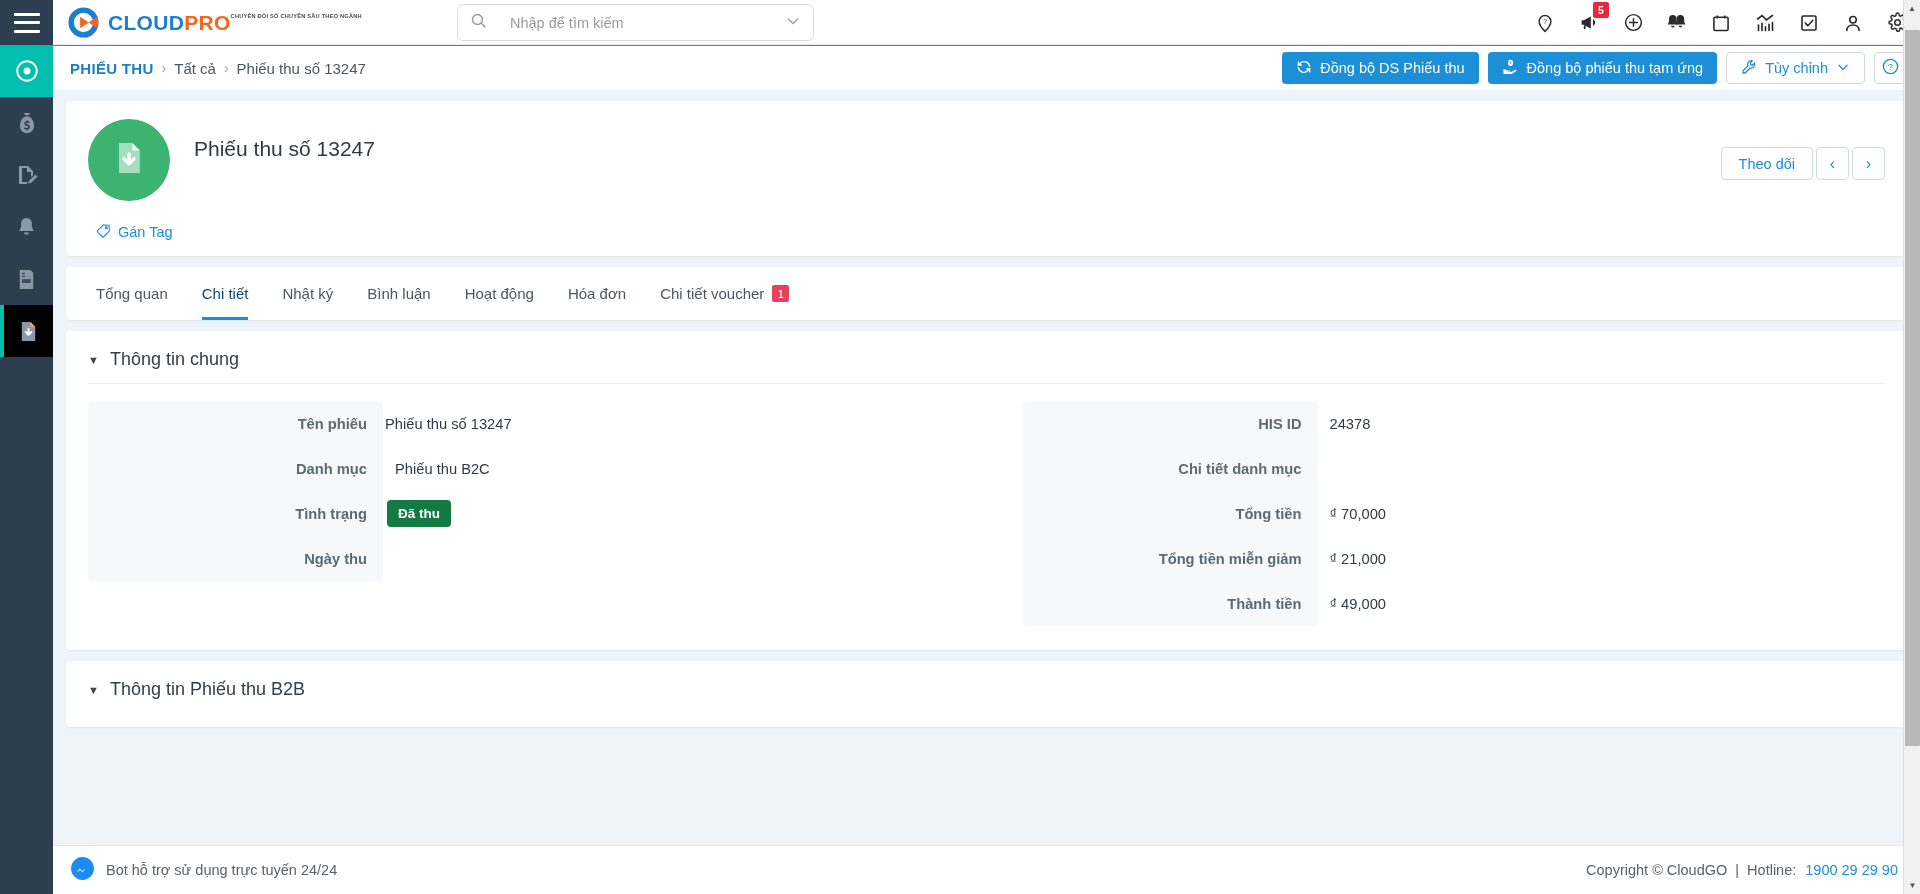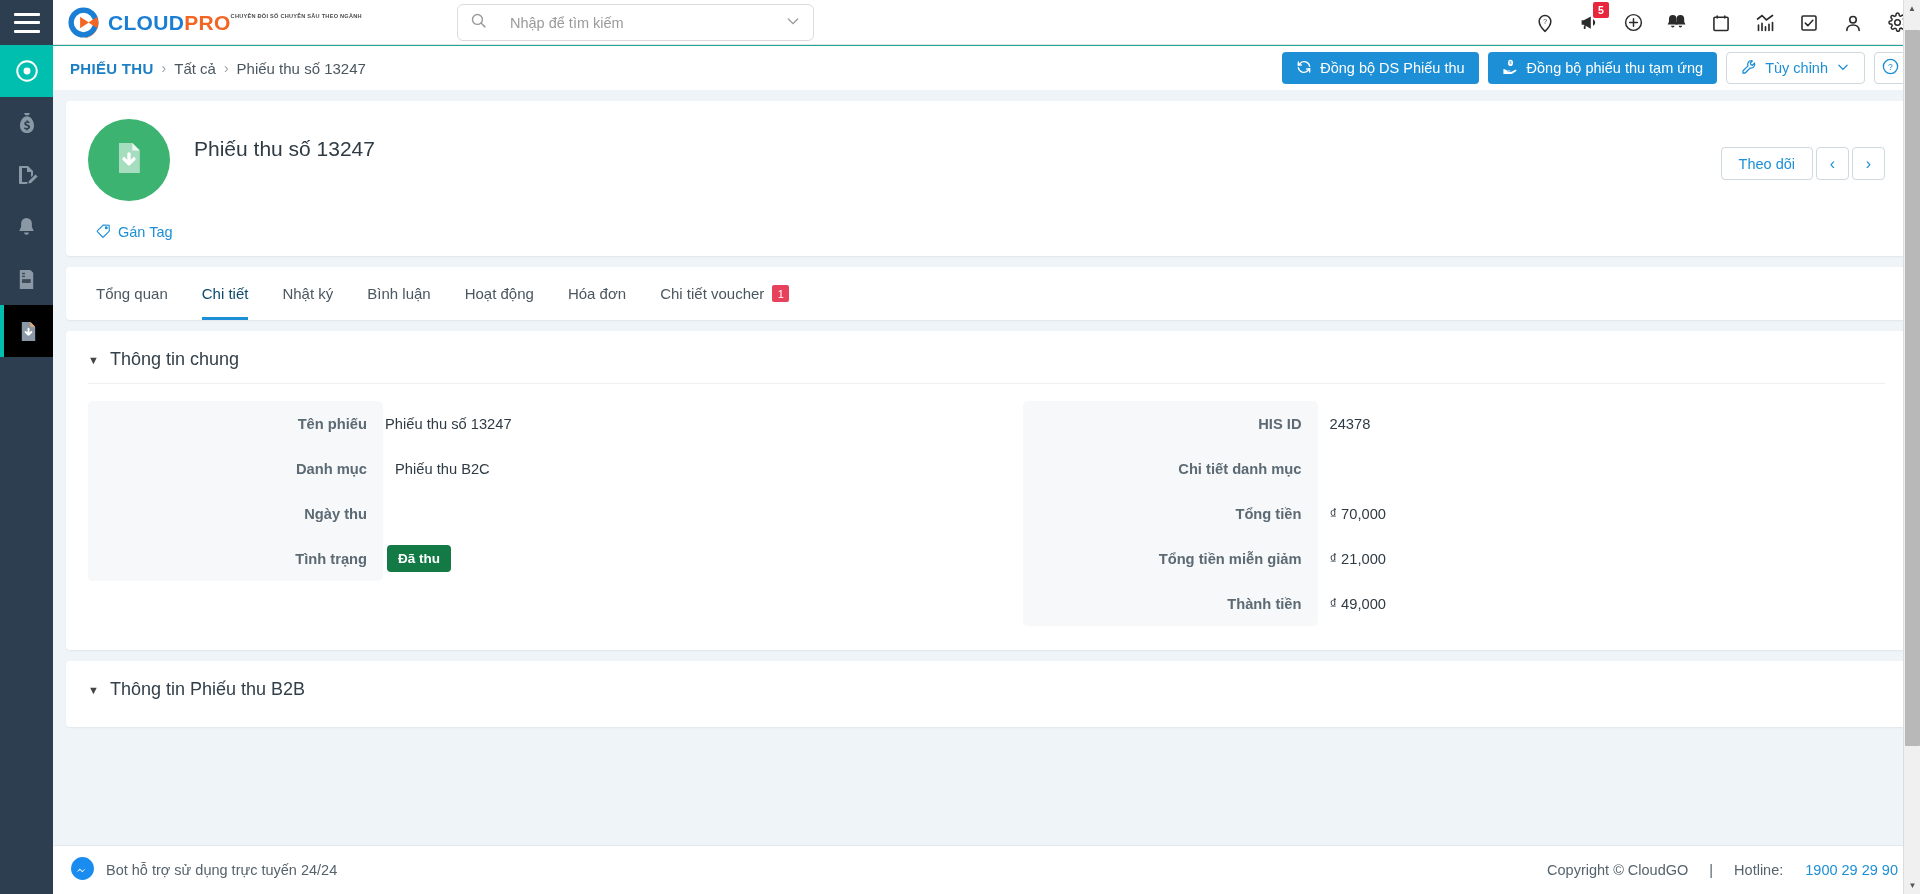--- a/index.html
+++ b/index.html
@@ -161,21 +161,21 @@
 
   
   .b2b-card { margin-top: 11px; padding: 18px 22px 14px 22px; }
 
   
   .footer {
     height: 49px; flex: 0 0 49px; background: #fff; border-top: 1px solid #e3e8ec;
     display: flex; align-items: center; padding: 0 22px 0 17px; font-size: 14.5px; color: #55636d;
   }
   .footer-left { display: flex; align-items: center; gap: 11px; cursor: pointer; }
-  .footer-right { margin-left: auto; display: flex; align-items: center; gap: 17px; }
+  .footer-right { margin-left: auto; display: flex; align-items: center; gap: 4px; }
   .hotline { color: #1c8fd6; cursor: pointer; }
 
   
   .vscroll { position: absolute; right: 0; top: 0; width: 17px; height: 894px; background: #f0f0f0; border-left: 1px solid #dcdcdc; }
   .vs-arrow { height: 17px; display: flex; align-items: center; justify-content: center; color: #555; font-size: 8px; cursor: pointer;}
   .vs-thumb { position: absolute; top: 30px; left: 1px; width: 15px; height: 716px; background: #b8b8b8; border-radius: 1px; cursor: pointer; }
   .vs-bottom { position: absolute; bottom: 0; left: 0; width: 17px; }
 </style>
 </head>
 <body>
@@ -463,26 +463,26 @@
           <div class="col">
             <div class="frow">
               <div class="flabel">Tên phiếu</div>
               <div class="fvalue">Phiếu thu số 13247</div>
             </div>
             <div class="frow">
               <div class="flabel">Danh mục</div>
               <div class="fvalue indent">Phiếu thu B2C</div>
             </div>
             <div class="frow">
+              <div class="flabel">Tình trạng</div>
+              <div class="fvalue"><span class="pill-status">Đã thu</span></div>
+            </div>
+            <div class="frow">
               <div class="flabel">Ngày thu</div>
               <div class="fvalue"></div>
-            </div>
-            <div class="frow">
-              <div class="flabel">Tình trạng</div>
-              <div class="fvalue"><span class="pill-status">Đã thu</span></div>
             </div>
           </div>
 
           <div class="col">
             <div class="frow">
               <div class="flabel">HIS ID</div>
               <div class="fvalue indent">24378</div>
             </div>
             <div class="frow">
               <div class="flabel">Chi tiết danh mục</div>

